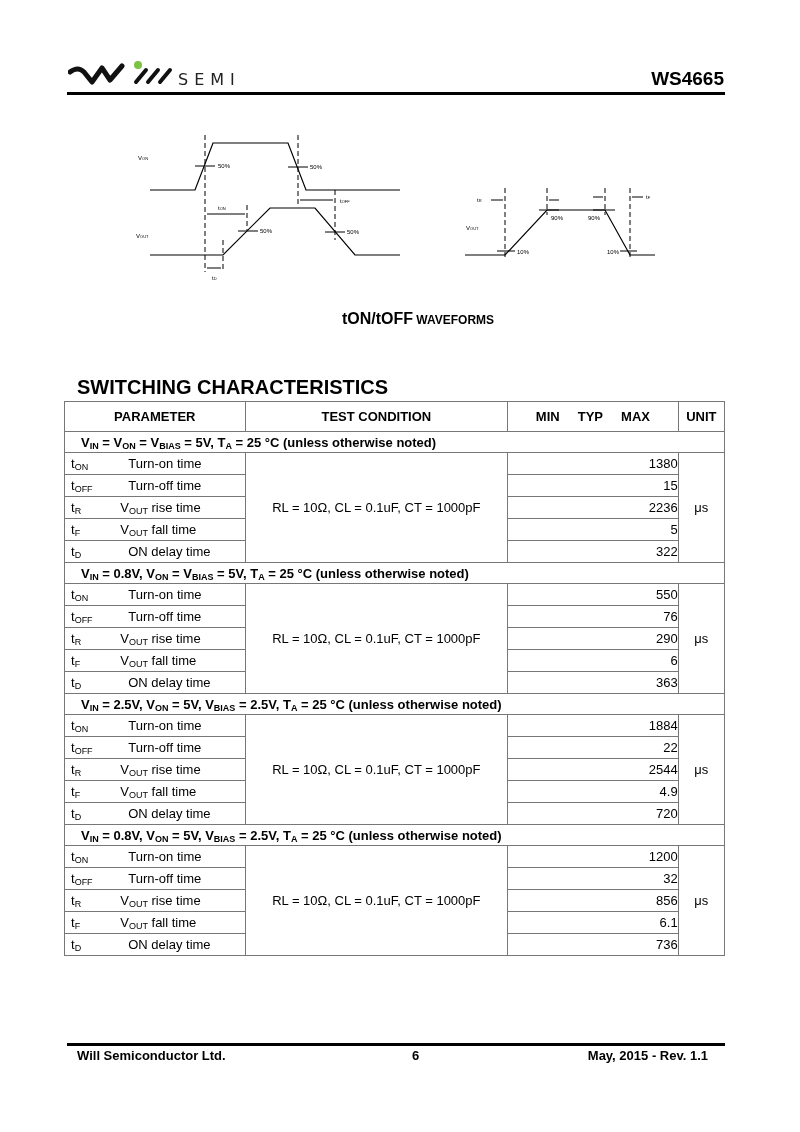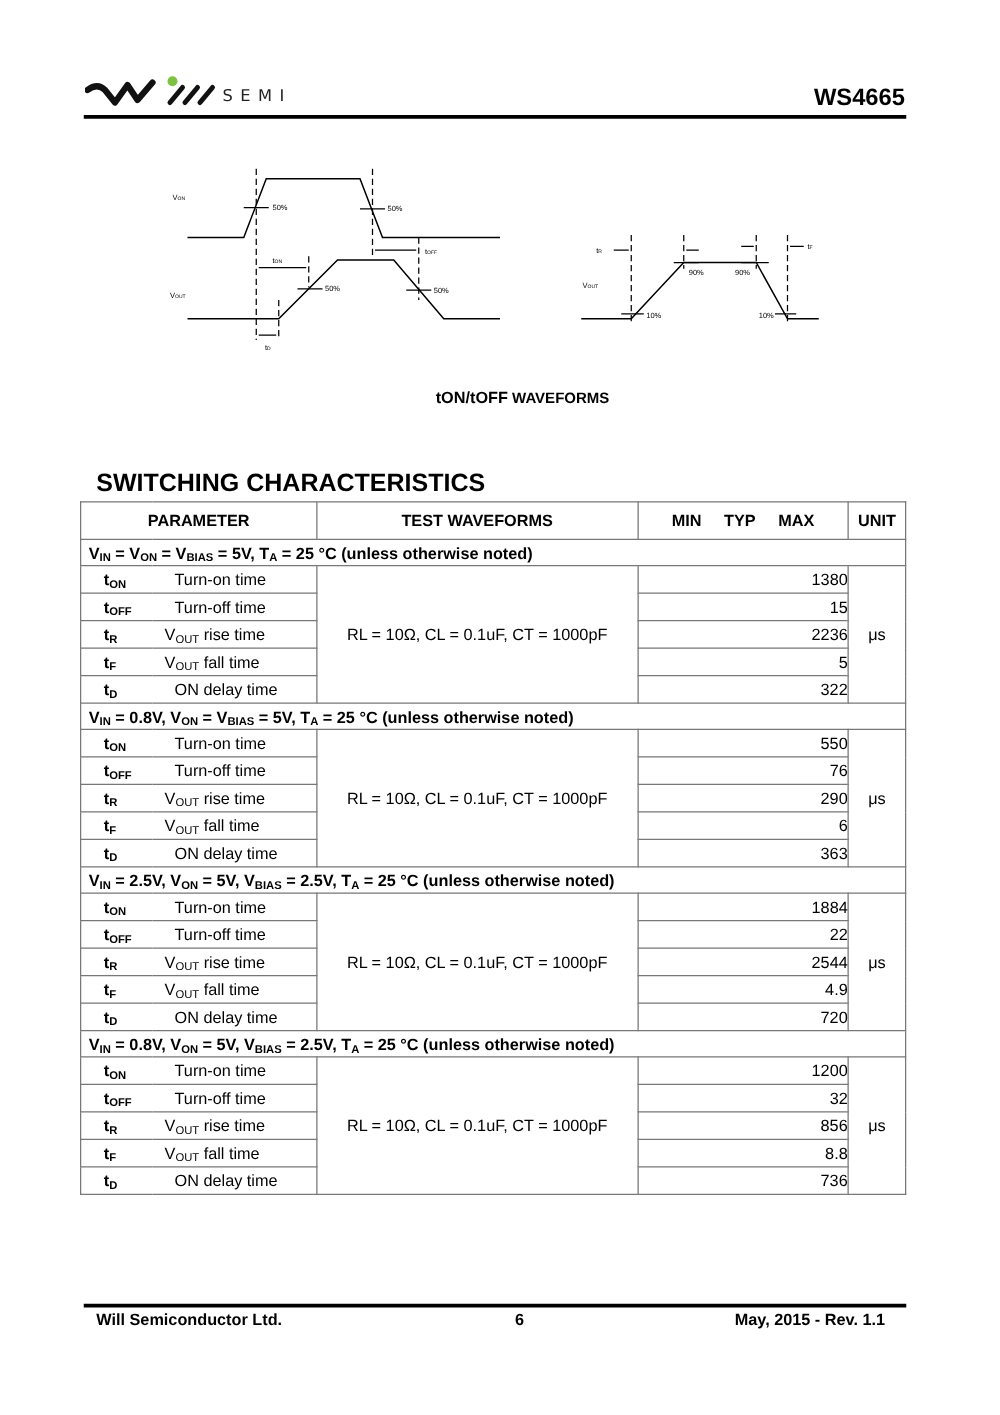--- a/index.html
+++ b/index.html
@@ -1,31 +1,31 @@
 <!DOCTYPE html>
 <html><head>
 <meta charset="utf-8">
 <style>
   html,body{margin:0;padding:0;background:#fff;}
   body{width:800px;height:1132px;position:relative;font-family:"Liberation Sans",sans-serif;color:#000;overflow:hidden;}
   .abs{position:absolute;}
   #logo{left:68px;top:58px;width:200px;height:32px;}
-  #semi{left:178px;top:70px;font-family:"DejaVu Sans",sans-serif;font-size:13px;letter-spacing:6px;color:#222;}
+  #semi{left:178px;top:70px;font-family:"DejaVu Sans",sans-serif;font-size:16px;letter-spacing:6px;color:#222;}
   #partno{right:76px;top:68px;font-weight:bold;font-size:19px;}
   #hdr-rule{left:67px;top:92px;width:658px;height:3px;background:#000;}
   #wave1{left:130px;top:130px;width:280px;height:160px;}
   #wave2{left:455px;top:180px;width:210px;height:90px;}
   #wave-caption{left:0;width:800px;top:310px;text-align:center;font-weight:bold;font-size:12px;}
-  #wave-caption .sc{font-size:13px;margin-left:36px;}
+  #wave-caption .sc{font-size:16px;margin-left:36px;}
   #sect-title{left:77px;top:376px;font-weight:bold;font-size:20px;}
   table{position:absolute;left:64px;top:401px;width:661px;border-collapse:collapse;font-size:13px;}
   td,th{border:1px solid #777;padding:0;height:21px;}
   th{font-weight:bold;font-size:13px;height:29px;}
-  .grp td{font-weight:bold;text-align:left;padding-left:6px;height:20px;}
-  .sym{width:40px;padding-left:18px;font-weight:bold;}
+  .grp td{font-weight:bold;text-align:left;padding-left:16px;height:20px;}
+  .sym{width:40px;padding-left:6px;}
   .pname{width:120px;border-left:none;}
   td.sym{border-right:none;}
   .cond{text-align:center;width:270px;}
   .val{text-align:right;width:172px;}
   .unit{text-align:center;width:46px;}
   sub{font-size:9px;vertical-align:-2px;line-height:0;}
   #ftr-rule{left:67px;top:1043px;width:658px;height:3px;background:#000;}
   .ftr{top:1048px;font-weight:bold;font-size:13px;}
 </style>
 </head>
@@ -105,21 +105,21 @@
   <span class="sc">tON/tOFF</span>
   <span>WAVEFORMS</span>
 </div>
 
 <div id="sect-title" class="abs">SWITCHING CHARACTERISTICS</div>
 
 <table>
   <thead>
     <tr>
       <th colspan="2">PARAMETER</th>
-      <th>TEST WAVEFORMS</th>
+      <th>TEST CONDITION</th>
       <th>
         <span>MIN</span>&nbsp;&nbsp;&nbsp;&nbsp;&nbsp;<span>TYP</span>&nbsp;&nbsp;&nbsp;&nbsp;&nbsp;<span>MAX</span>
       </th>
       <th>UNIT</th>
     </tr>
   </thead>
   <tbody id="tbody">
       <tr class="grp">
         <td colspan="5"><span>V</span><sub>IN</sub><span> = V</span><sub>ON</sub><span> = V</span><sub>BIAS</sub><span> = 5V, T</span><sub>A</sub><span> = 25 °C (unless otherwise noted)</span></td>
       </tr>
@@ -226,21 +226,21 @@
         <td class="val">32</td>
       </tr>
       <tr>
         <td class="sym"><span>t</span><sub>R</sub></td>
         <td class="pname" style="padding-left:10px"><span>V</span><sub>OUT</sub><span> rise time</span></td>
         <td class="val">856</td>
       </tr>
       <tr>
         <td class="sym"><span>t</span><sub>F</sub></td>
         <td class="pname" style="padding-left:10px"><span>V</span><sub>OUT</sub><span> fall time</span></td>
-        <td class="val">8.8</td>
+        <td class="val">6.1</td>
       </tr>
       <tr>
         <td class="sym"><span>t</span><sub>D</sub></td>
         <td class="pname" style="padding-left:18px"><span>ON delay time</span></td>
         <td class="val">736</td>
       </tr>
     </tbody>
 </table>
 
 <div id="ftr-rule" class="abs"></div>

